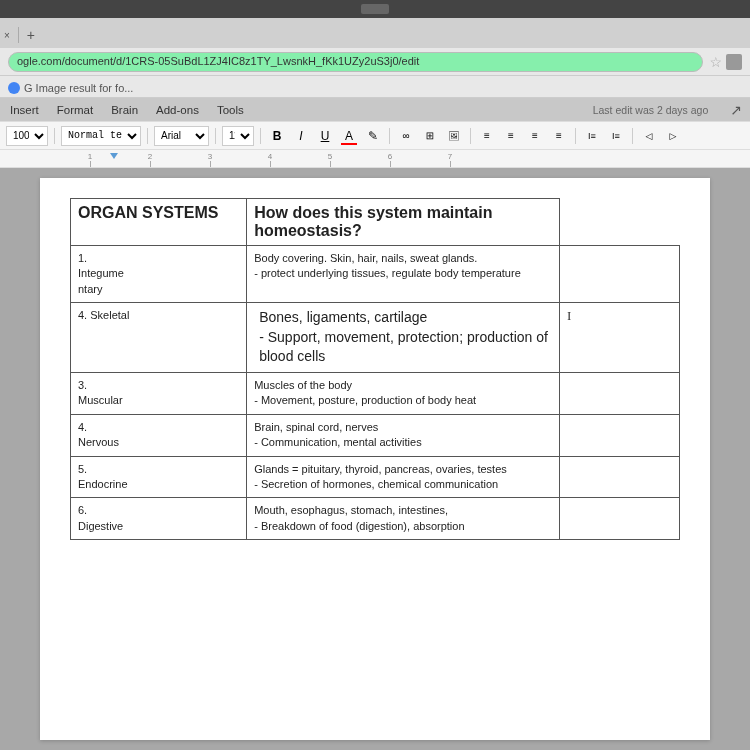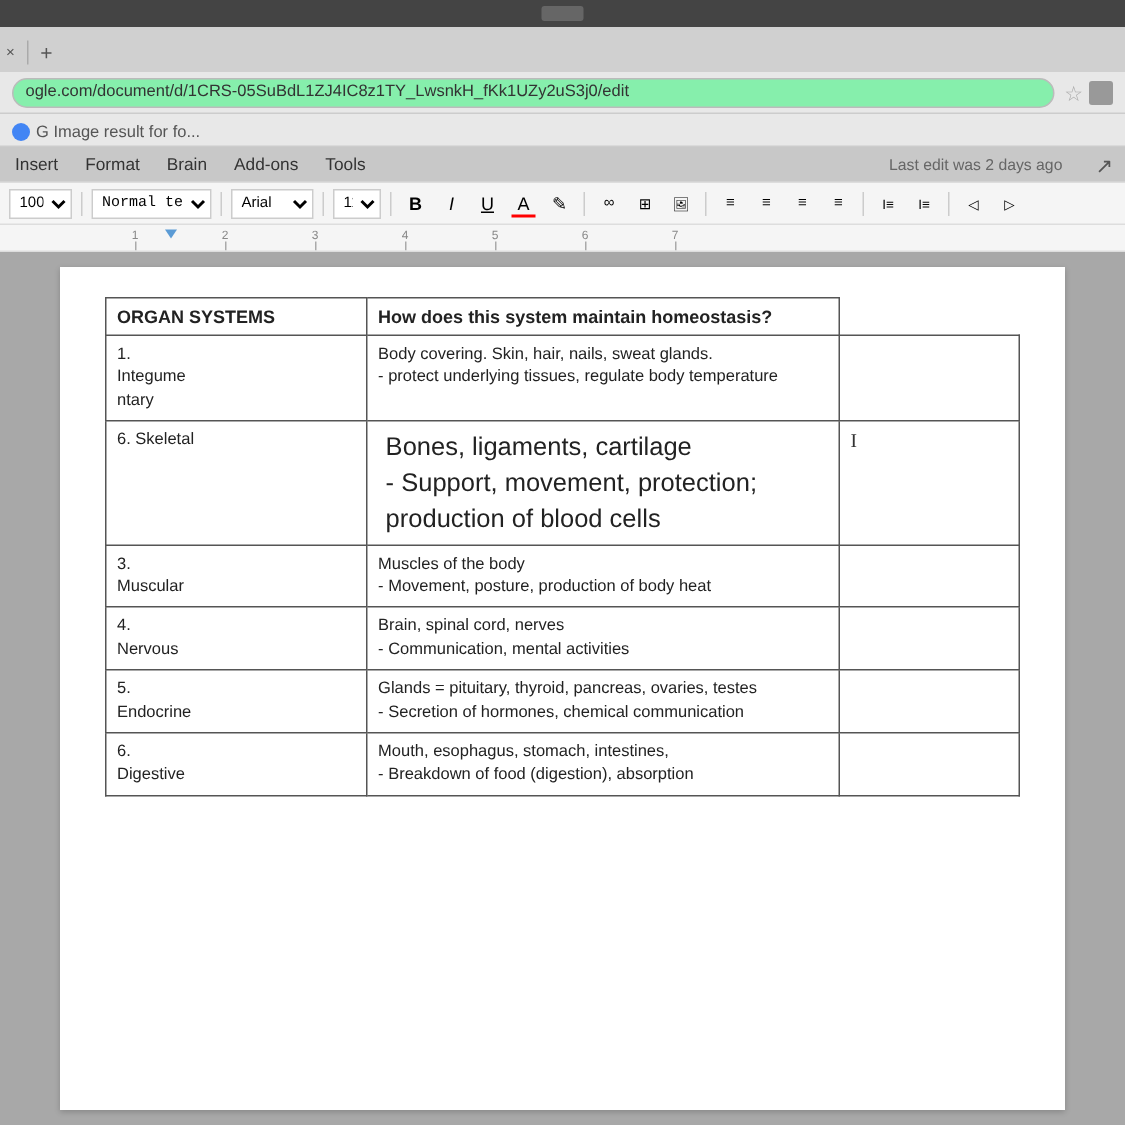--- a/index.html
+++ b/index.html
@@ -282,21 +282,21 @@
       font-size: 11px;
       color: #222;
     }
     .organ-table th, .organ-table td {
       border: 1px solid #555;
       padding: 5px 7px;
       vertical-align: top;
     }
     .organ-table th {
       font-weight: bold;
-      font-size: 12px;
+      font-size: 16px;
       text-align: left;
     }
     .col-system { width: 35%; }
     .col-homeostasis { width: 65%; }
   </style>
 </head>
 <body>
 
 <div class="top-bar">
   <div class="top-bar-dot"></div>
@@ -417,22 +417,22 @@
       <tbody id="table-body">
       <tr>
             <td style="font-size: 11px; white-space: pre-line; line-height: 1.4;">1.
 Integume
 ntary</td>
             <td style="font-size: 11px; white-space: pre-line; line-height: 1.4; margin-top: 34px;">Body covering. Skin, hair, nails, sweat glands.
 - protect underlying tissues, regulate body temperature</td>
             <td style="min-width: 120px; min-height: 30px;"></td>
           </tr>
           <tr>
-            <td style="font-size: 11px; white-space: pre-line; line-height: 1.4;">6. Skeletal</td>
-            <td style="font-size: 17px; white-space: pre-line; line-height: 1.4; padding-left: 12px;">Bones, ligaments, cartilage
+            <td style="font-size: 11px; white-space: pre-line; line-height: 1.4;">4. Skeletal</td>
+            <td style="font-size: 14px; white-space: pre-line; line-height: 1.4; padding-left: 12px;">Bones, ligaments, cartilage
 - Support, movement, protection; production of blood cells</td>
             <td style="min-width: 120px; min-height: 30px;"><span style="font-family: serif; color: rgb(51, 51, 51); font-size: 13px;">I</span></td>
           </tr>
           <tr>
             <td style="font-size: 11px; white-space: pre-line; line-height: 1.4;">3.
 Muscular</td>
             <td style="font-size: 11px; white-space: pre-line; line-height: 1.4;">Muscles of the body
 - Movement, posture, production of body heat</td>
             <td style="min-width: 120px; min-height: 30px;"></td>
           </tr>

